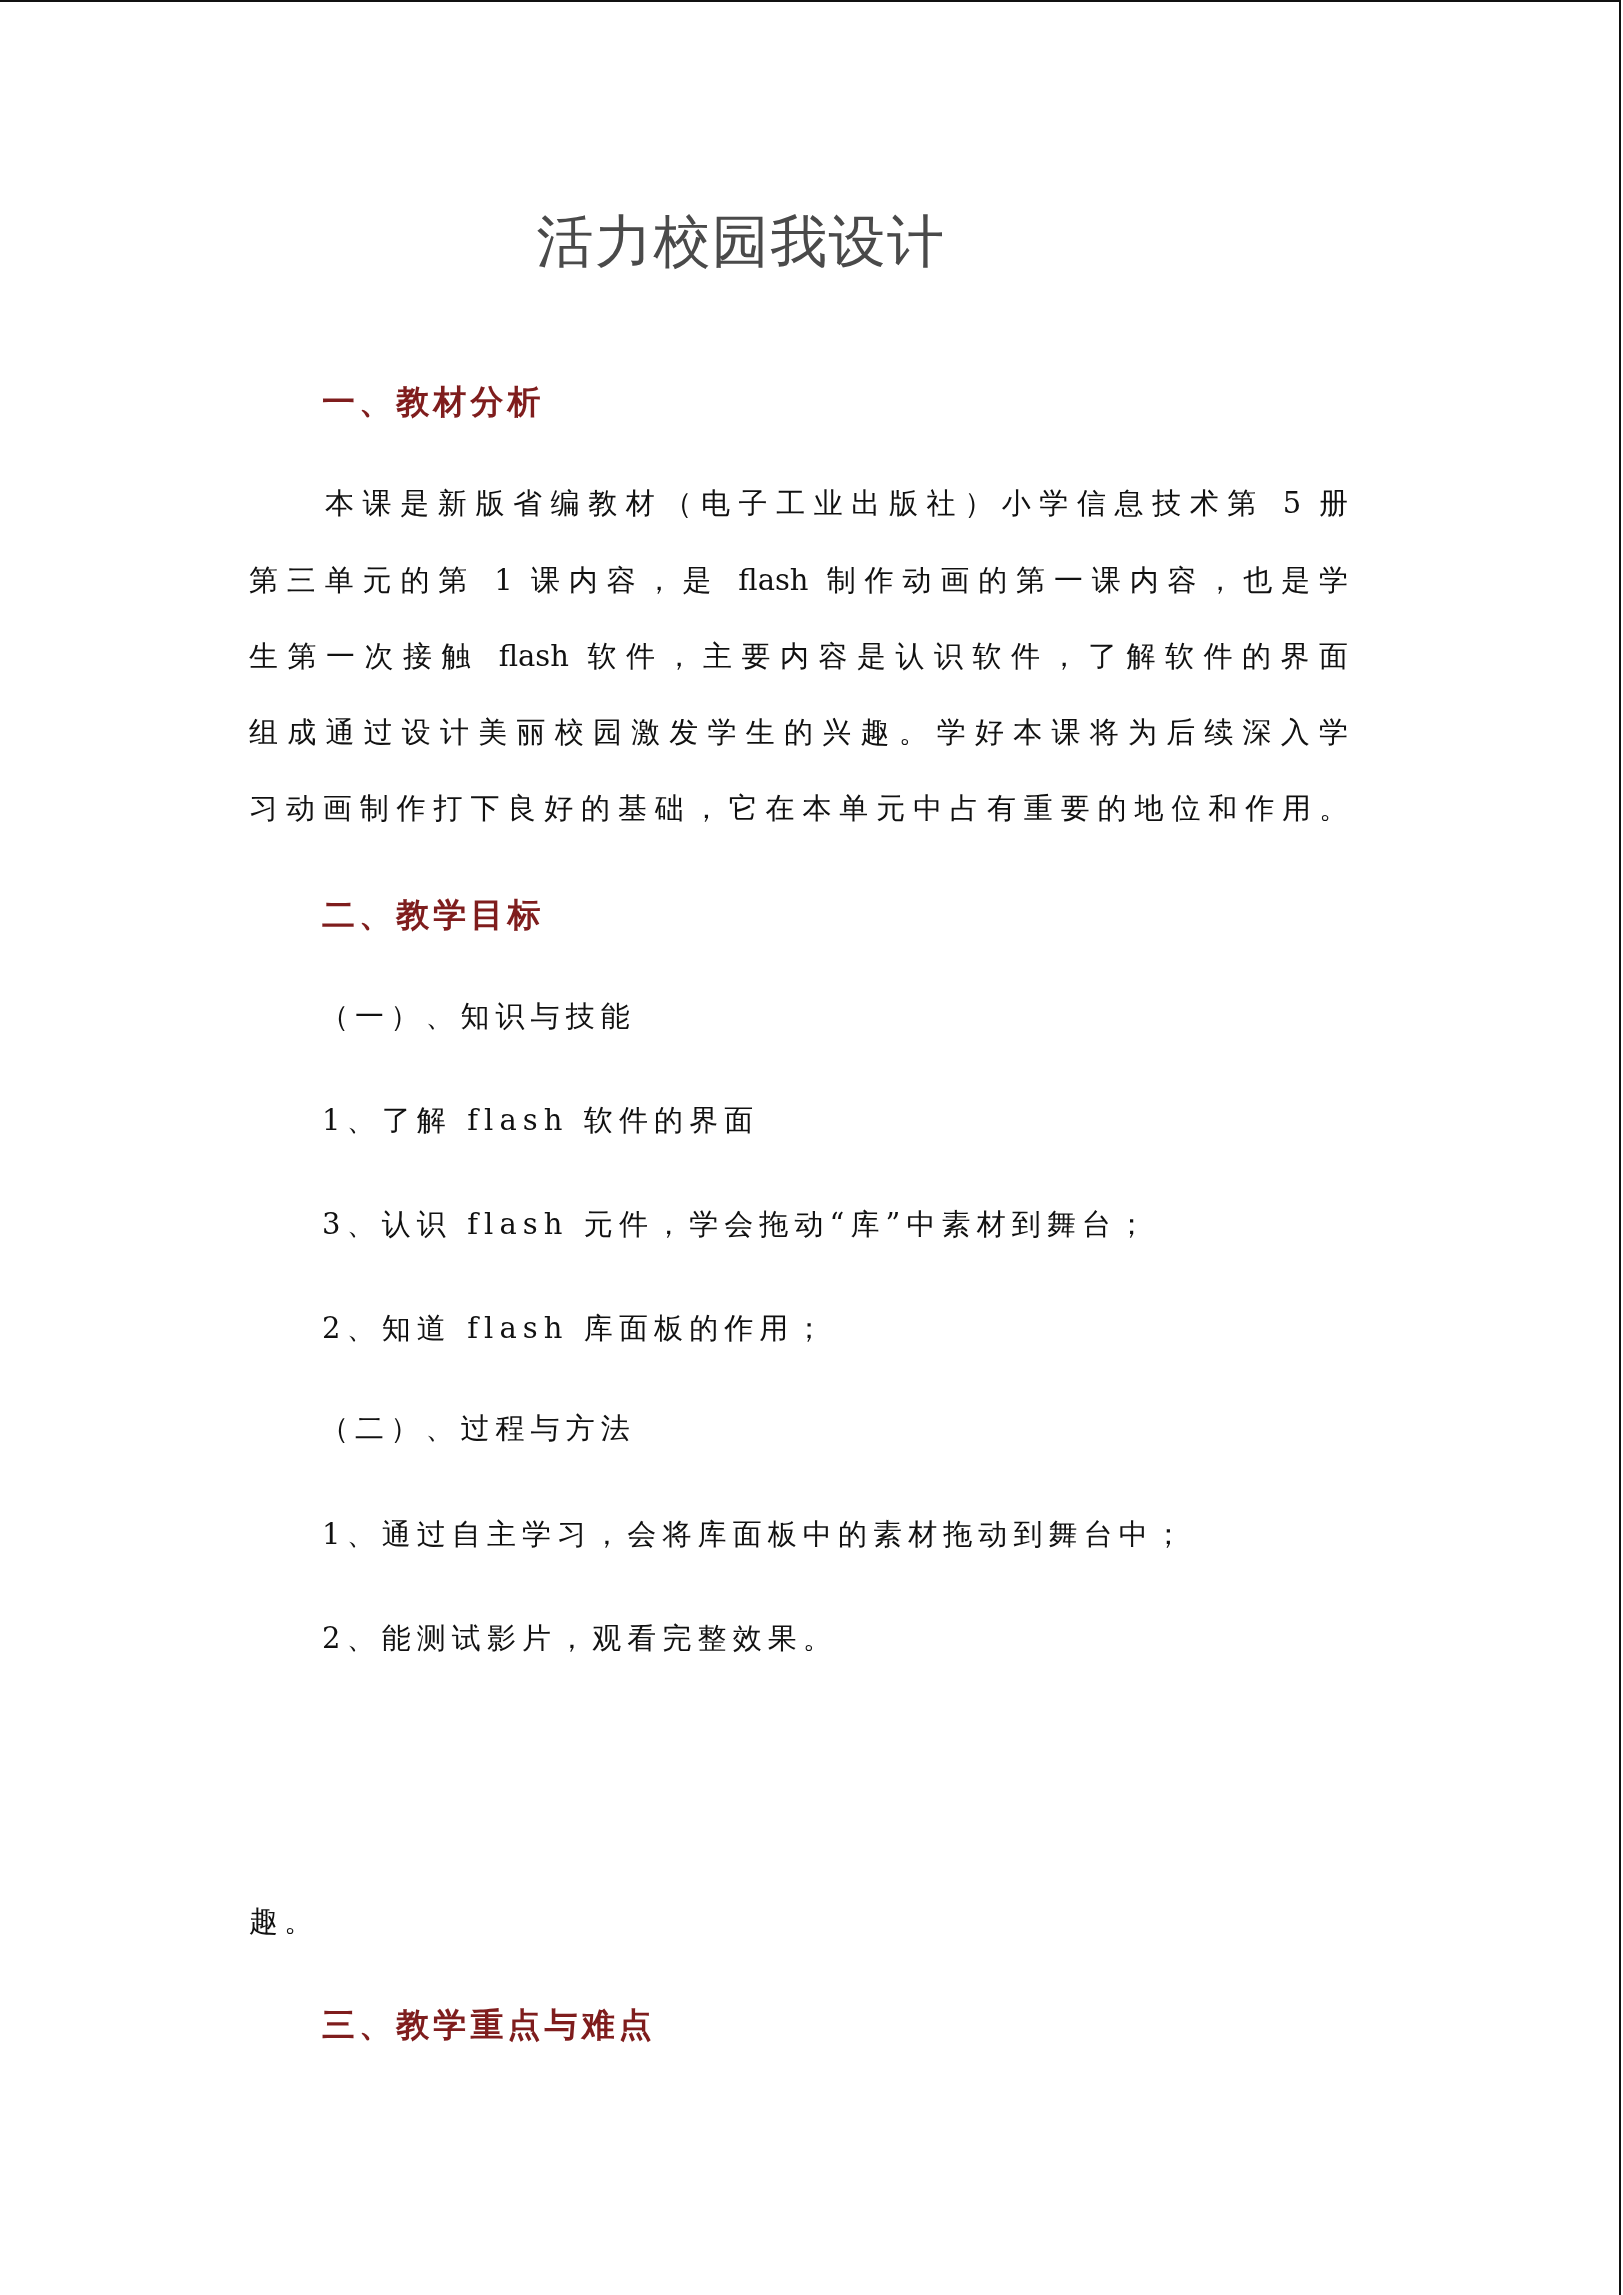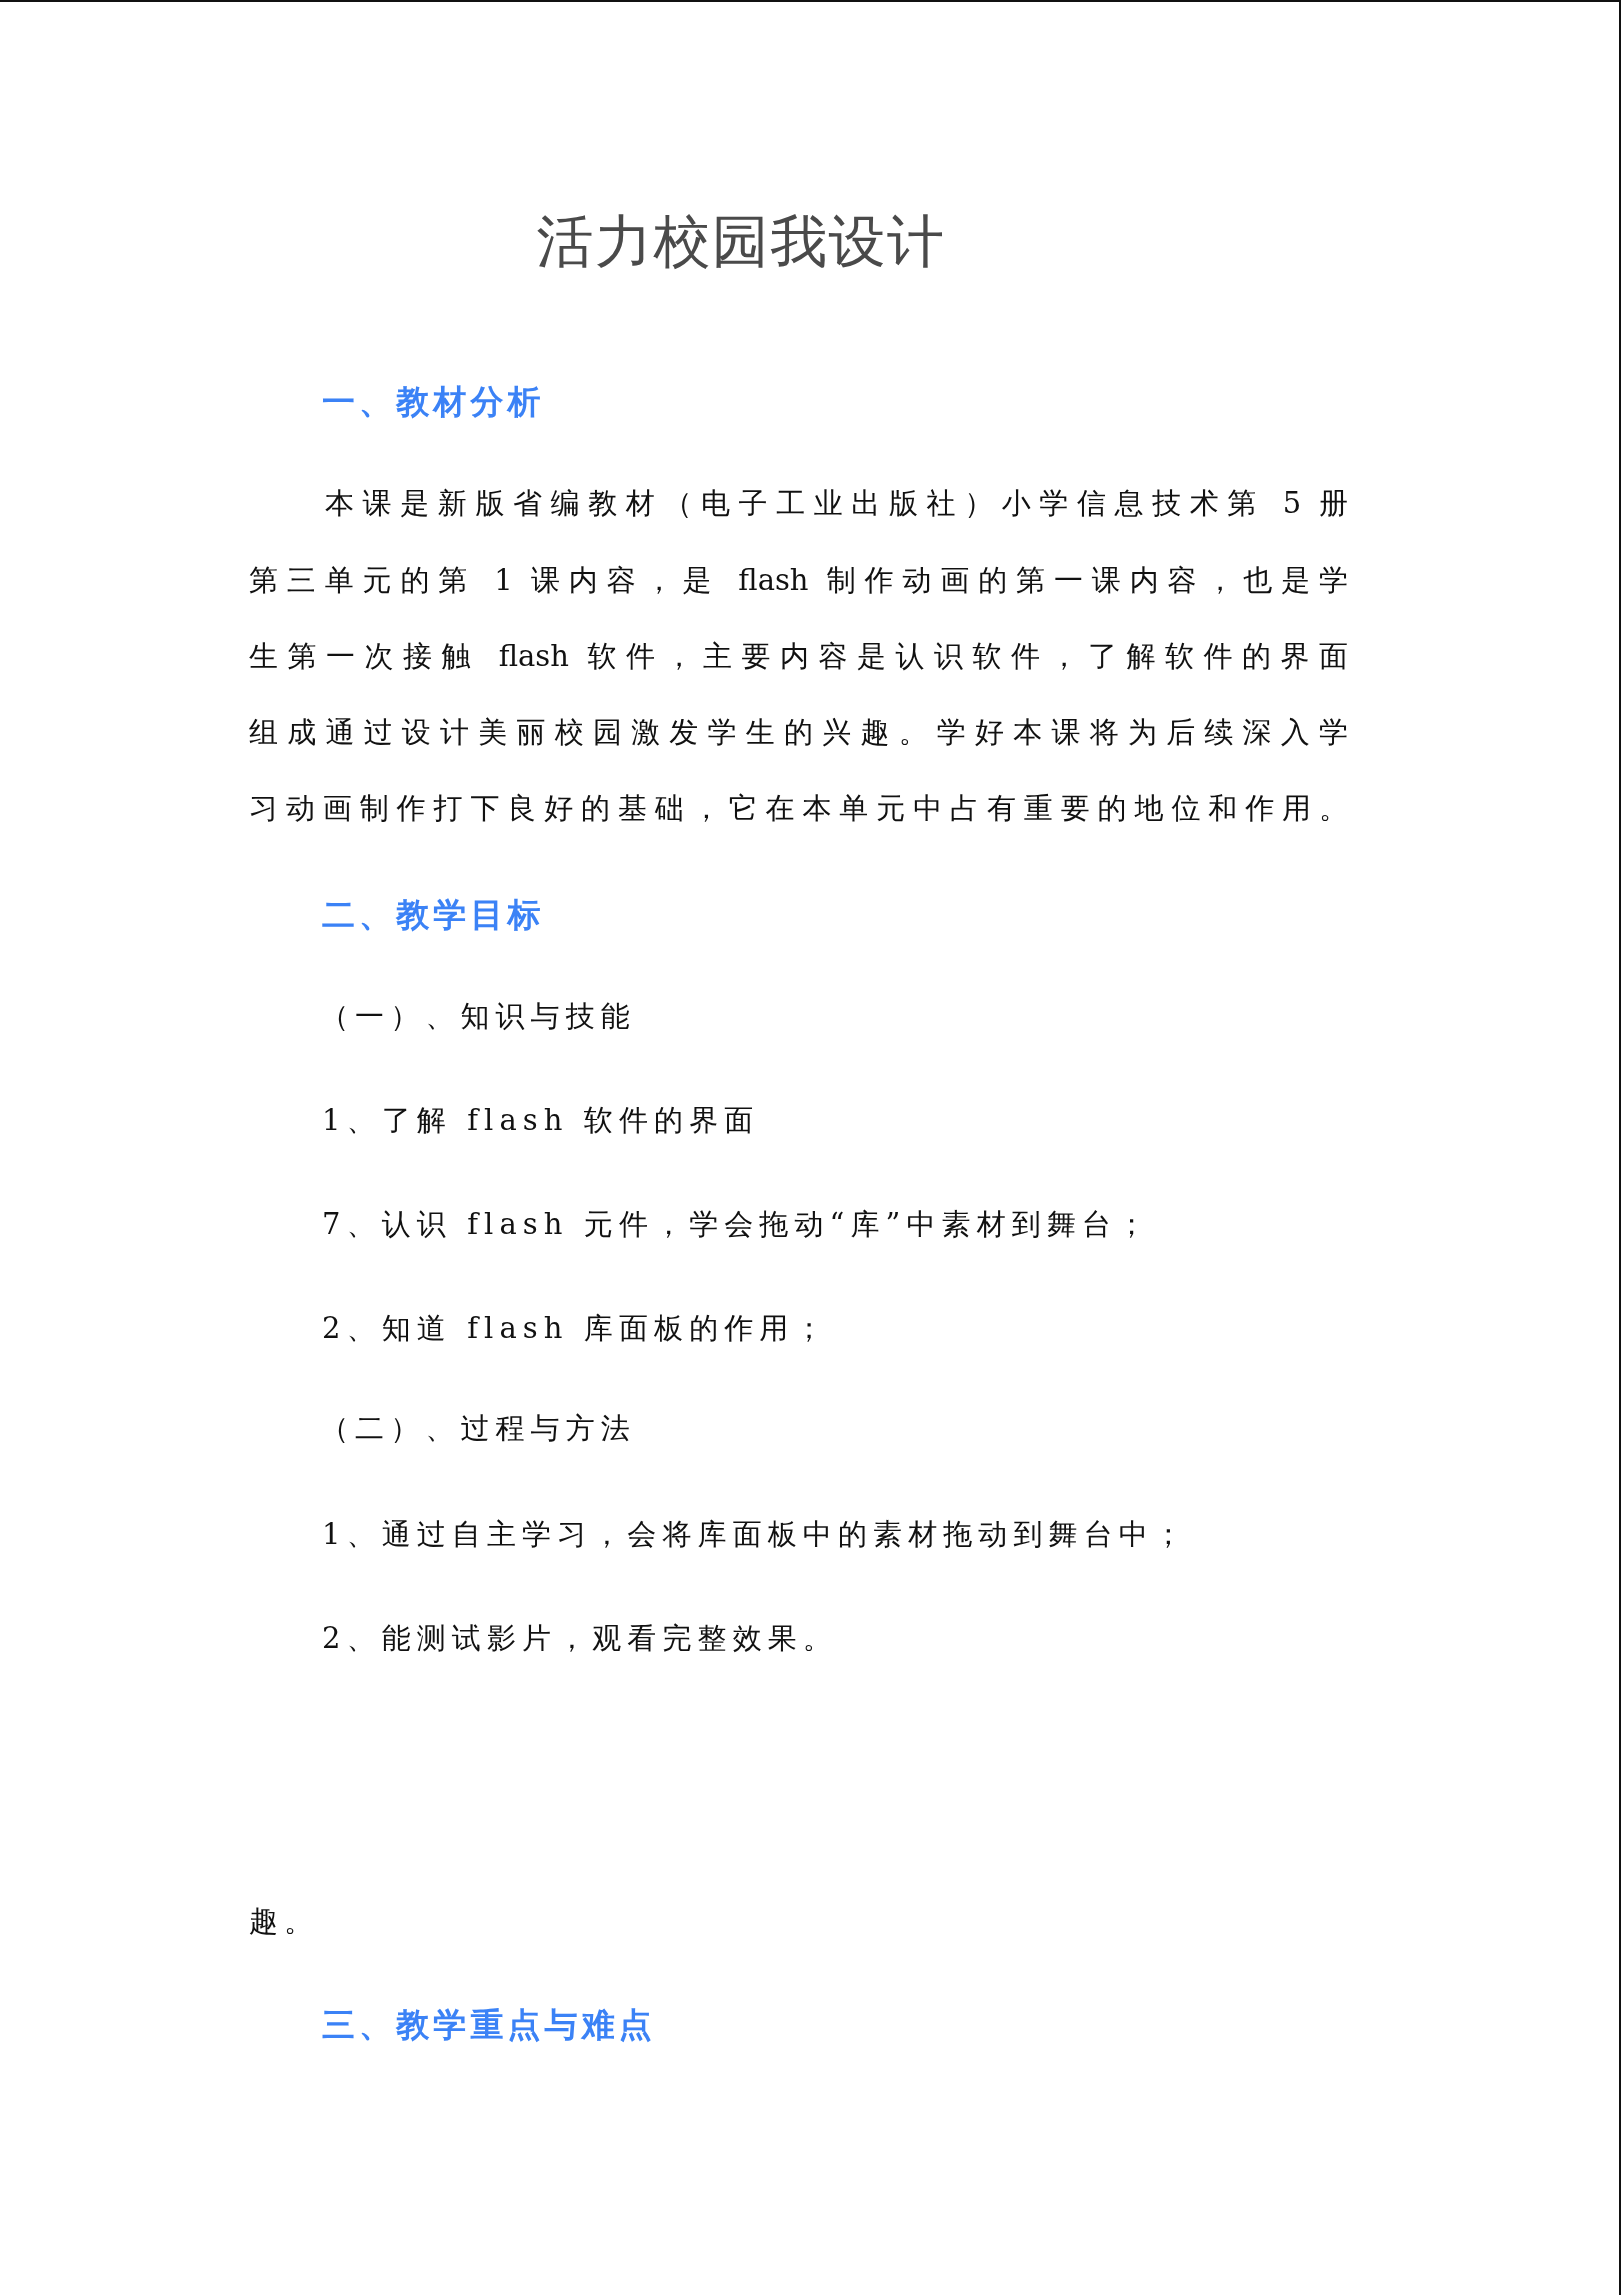--- a/index.html
+++ b/index.html
@@ -18,21 +18,21 @@
     font-size: 57px; line-height: 68px; color: #4a4a4a;
     letter-spacing: 1.4px;
   }
   .line {
     position: absolute; white-space: nowrap;
     font-family: "DejaVu Serif", "Liberation Serif", serif;
     font-size: 29px; line-height: 41px; color: #111111;
   }
   .heading {
     font-family: "DejaVu Sans", "Liberation Sans", sans-serif;
-    font-weight: bold; font-size: 33px; color: #3b82f6;
+    font-weight: bold; font-size: 33px; color: #7f1d1d;
     letter-spacing: 4.1px;
   }
   .body-line { left: 249px; width: 1099px; text-align: justify; text-align-last: justify; }
   .indent-line { left: 325px; width: 1023px; text-align: justify; text-align-last: justify; }
   .item { left: 322px; letter-spacing: 6.1px; }
   .sub { left: 322px; letter-spacing: 6.1px; }
   .short { left: 249px; letter-spacing: 6.1px; }
 </style>
 </head>
 <body>
@@ -48,21 +48,21 @@
     <div class="line body-line" style="top:558px;">第三单元的第 1 课内容，是 flash 制作动画的第一课内容，也是学</div>
     <div class="line body-line" style="top:634px;">生第一次接触 flash 软件，主要内容是认识软件，了解软件的界面</div>
     <div class="line body-line" style="top:710px;">组成通过设计美丽校园激发学生的兴趣。学好本课将为后续深入学</div>
     <div class="line body-line" style="top:786px;">习动画制作打下良好的基础，它在本单元中占有重要的地位和作用。</div>
   </div>
 
   <div class="line heading" style="left:322px; top:892px;">二、教学目标</div>
 
   <div class="line sub" style="top:994px; left:320px;">（一）、知识与技能</div>
   <div class="line item" style="top:1098px;">1、了解 flash 软件的界面</div>
-  <div class="line item" style="top:1202px;">7、认识 flash 元件，学会拖动“库”中素材到舞台；</div>
+  <div class="line item" style="top:1202px;">3、认识 flash 元件，学会拖动“库”中素材到舞台；</div>
   <div class="line item" style="top:1306px;">2、知道 flash 库面板的作用；</div>
 
   <div class="line sub" style="top:1406px; left:320px;">（二）、过程与方法</div>
   <div class="line item" style="top:1512px;">1、通过自主学习，会将库面板中的素材拖动到舞台中；</div>
   <div class="line item" style="top:1616px;">2、能测试影片，观看完整效果。</div>
 
   <div class="line short" style="top:1899px;">趣。</div>
 
   <div class="line heading" style="left:322px; top:2002px;">三、教学重点与难点</div>
 

